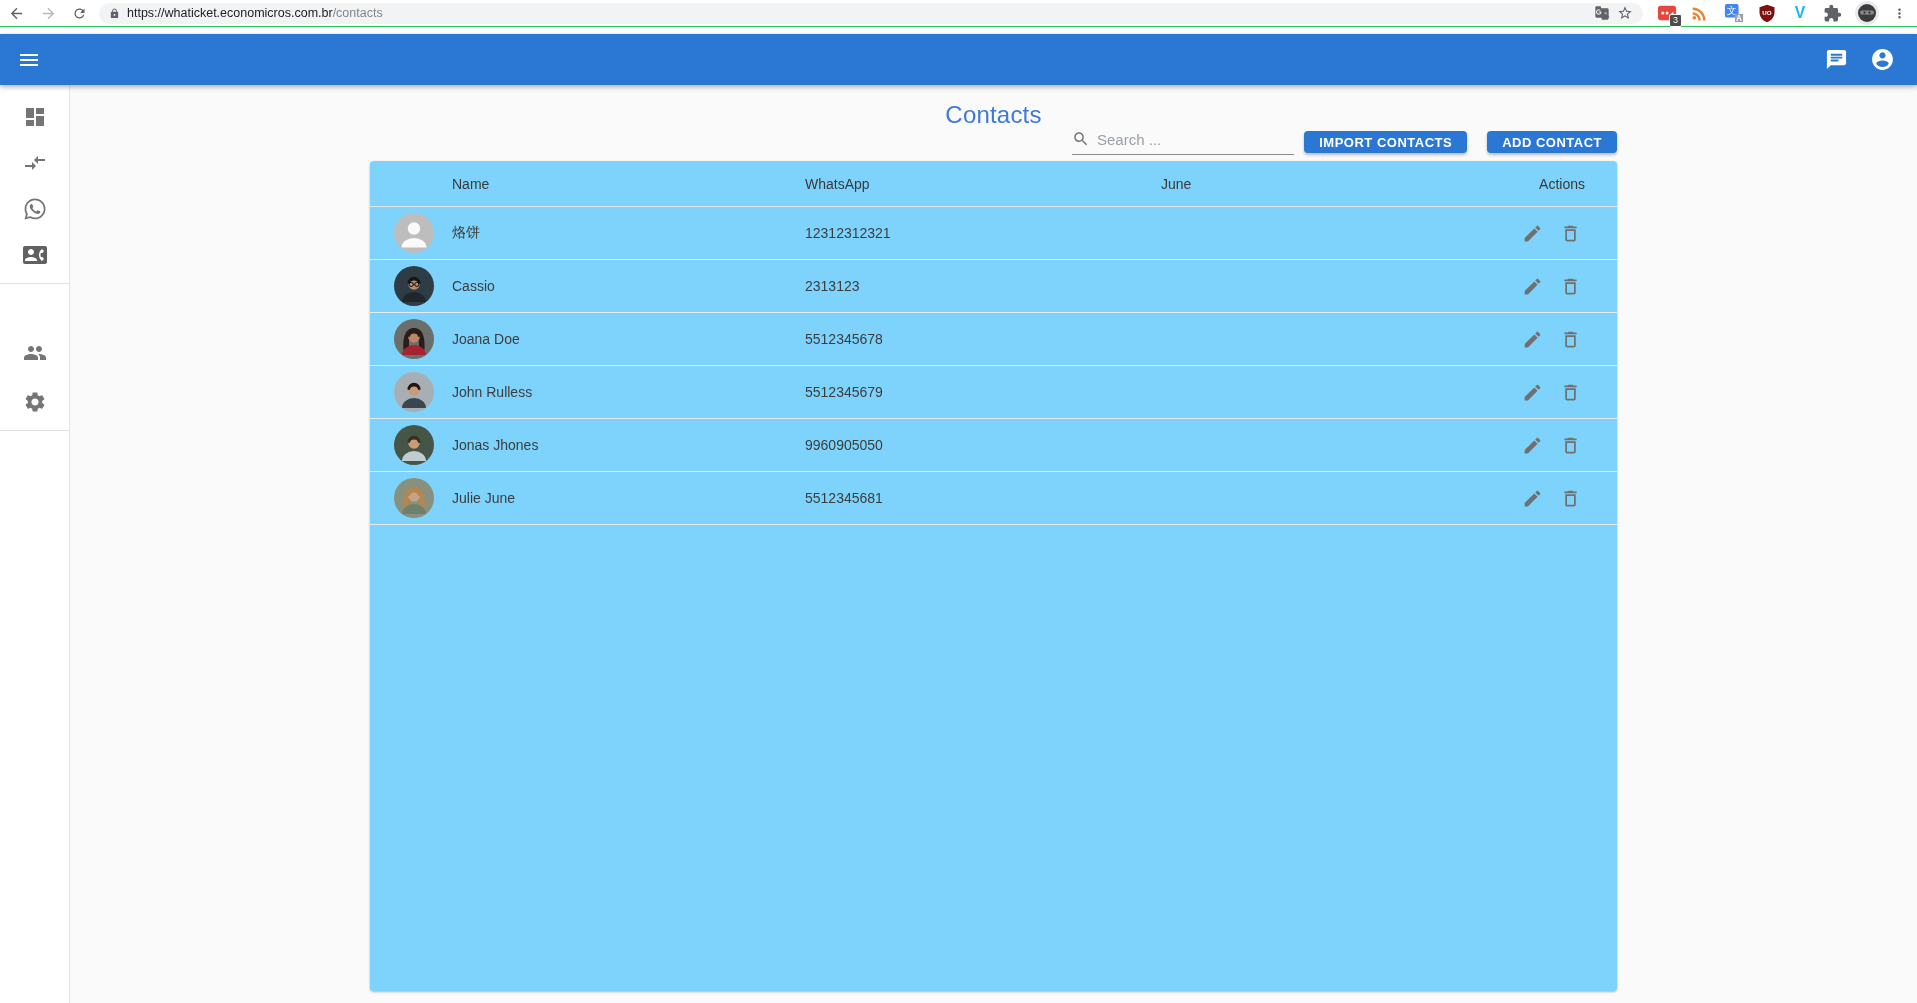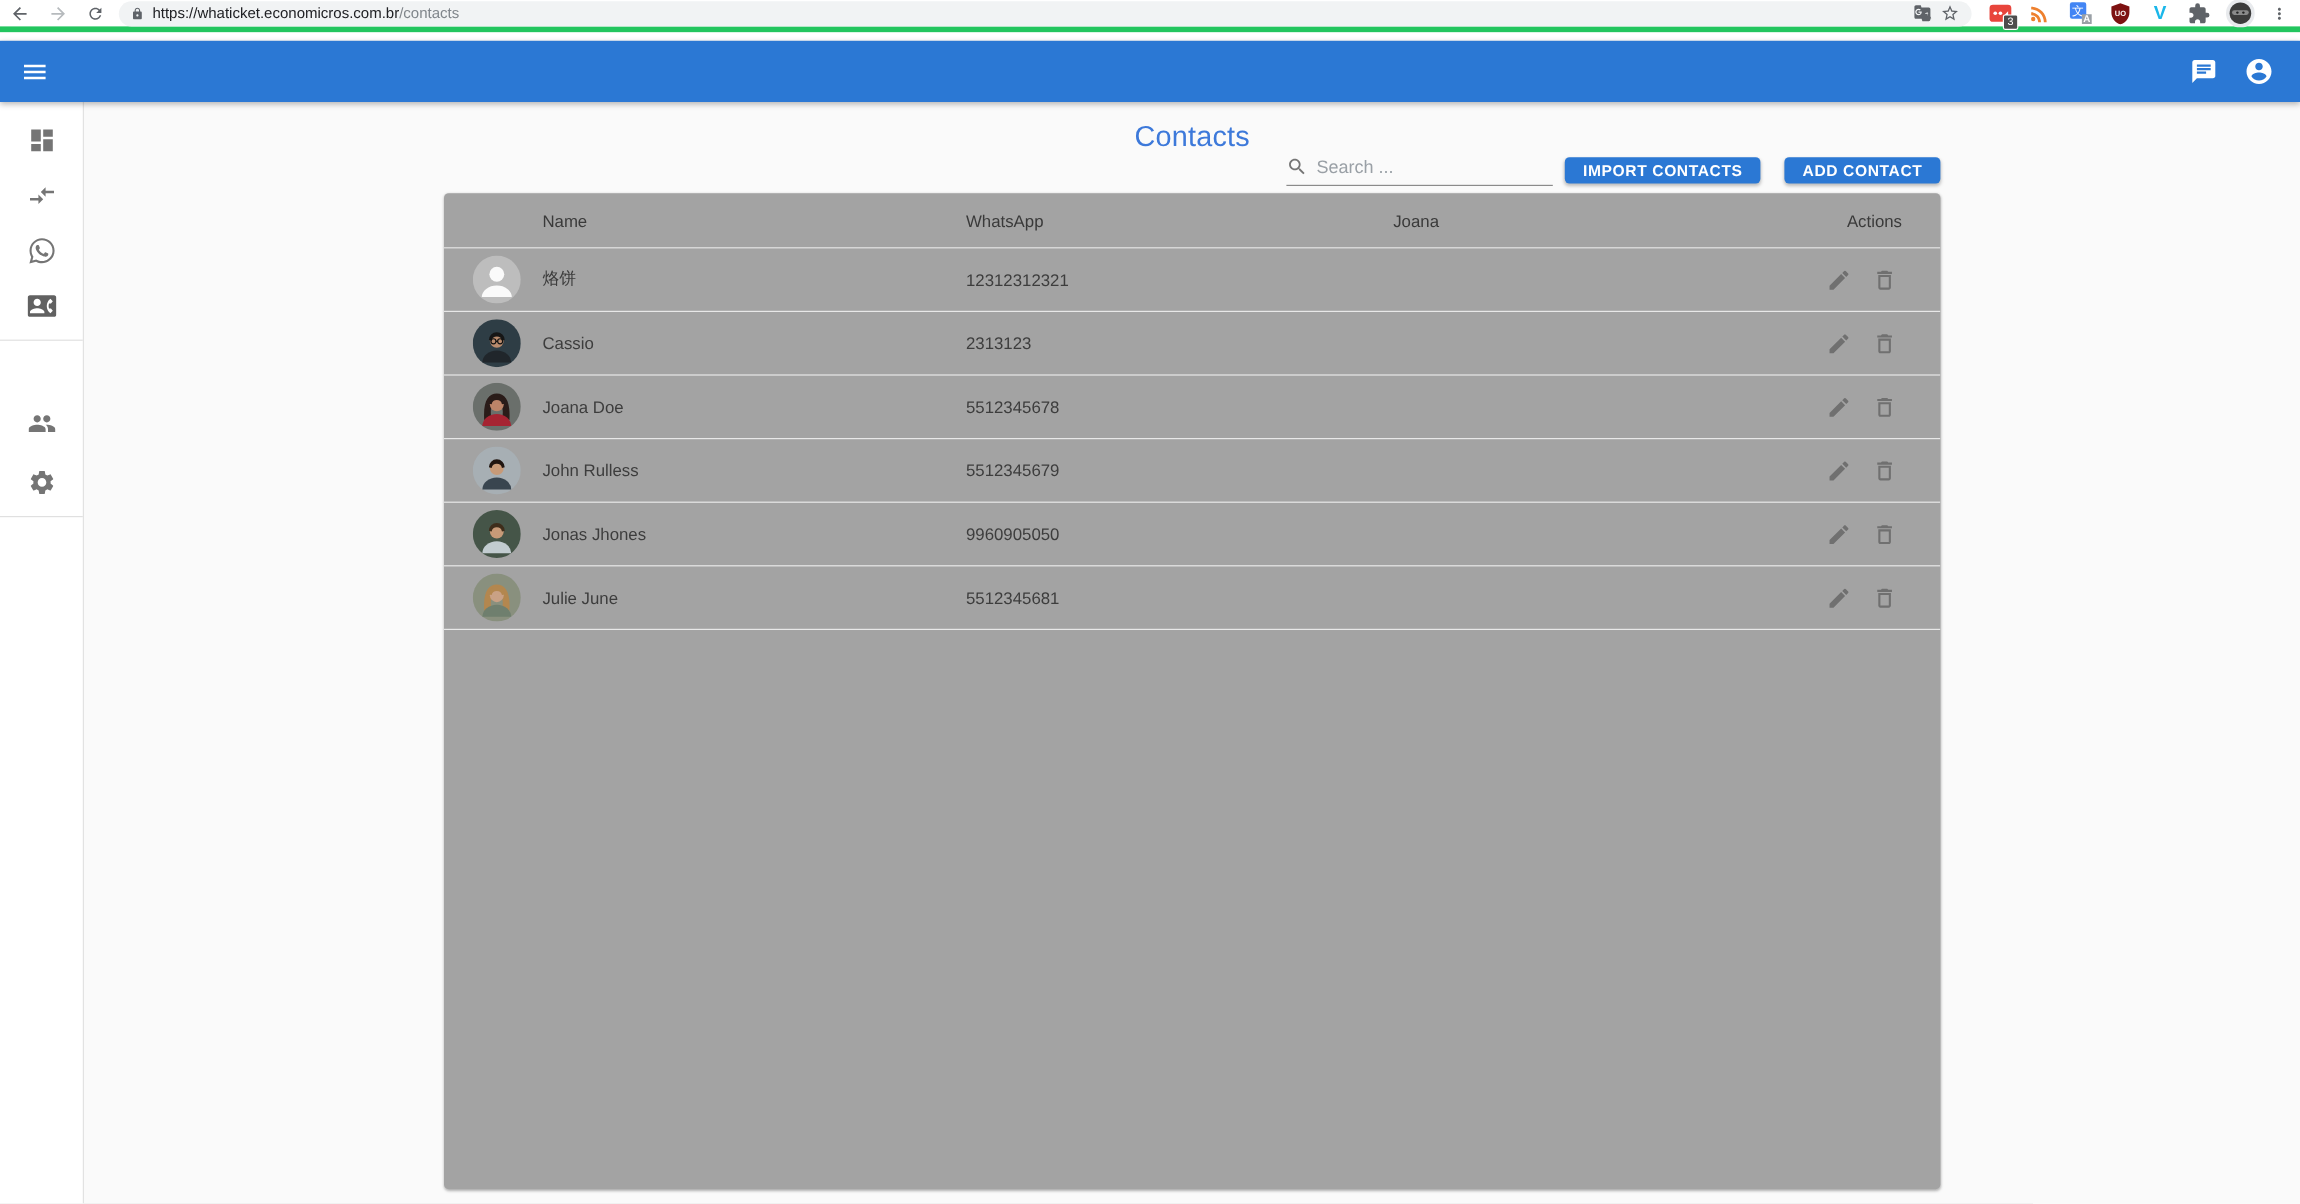--- a/index.html
+++ b/index.html
@@ -1,20 +1,20 @@
 <!DOCTYPE html>
 <html style="--primary: #2b78d4; --title: #3d79da; --icon_gray: #757575; --rss: #ee802e; --ublock: #7d1111; --vimeo: #1ab7ea; --ext_red: #e8453c; --translate_blue: #4285f4;"><head>
 <meta charset="utf-8">
 <style>
   * { margin:0; padding:0; box-sizing:border-box; }
   html,body { width:1917px; height:1003px; overflow:hidden; background:#fafafa;
               font-family:"Liberation Sans", sans-serif; }
 
   
-  .browser-bar { height:27px; background:#fff; border-bottom:5px solid #22c55e;
+  .browser-bar { height:27px; background:#fff; border-bottom:1px solid #22c55e;
                  display:flex; align-items:center; padding:0 10px 0 8px; }
   .nav-group { display:flex; align-items:center; gap:15px; margin-right:12px; }
   .nav-btn { border:none; background:none; padding:0; display:flex; align-items:center; cursor:pointer; }
   .omnibox { flex:1; height:21px; background:#f1f3f4; border-radius:11px;
              display:flex; align-items:center; padding:0 10px; gap:7px; min-width:0; }
   .url { font-size:12.5px; color:#202124; white-space:nowrap; }
   .url-path { color:#80868b; }
   .flex-spacer { flex:1; }
   .ext-group { display:flex; align-items:center; gap:13px; margin-left:14px; }
   .ext-btn { border:none; background:none; padding:0; position:relative; display:flex; align-items:center; cursor:pointer; }
@@ -47,21 +47,21 @@
                 border-bottom:1px solid #8b8b8b; padding-bottom:5px; margin-right:10px; }
   .search-box input { border:none; outline:none; background:transparent; font-size:15px; color:#ef4444;
                       width:100%; font-family:inherit; }
   .search-box input::placeholder { color:#9aa0a6; }
   .btn { height:22px; padding:0 15px; border:none; border-radius:4px; background:var(--primary,#2b78d4);
          color:#fff; font-weight:700; font-size:13px; letter-spacing:.5px; cursor:pointer;
          box-shadow:0 2px 3px rgba(0,0,0,.25); font-family:inherit; }
   .btn + .btn { margin-left:20px; }
 
   
-  .card { margin-top:18px; height:830px; background:#a3a3a3; border-radius:4px; overflow:hidden;
+  .card { margin-top:18px; height:830px; background:#7dd3fc; border-radius:4px; overflow:hidden;
           box-shadow:0 1px 3px rgba(0,0,0,.13), 0 1px 2px rgba(0,0,0,.18); }
   .thead { display:flex; align-items:center; height:46px; border-bottom:1px solid #e3e3e3;
            color:#3a3a3a; font-size:14px; font-weight:500; }
   .trow { display:flex; align-items:center; height:53px; border-bottom:1px solid #e8e8e8;
           font-size:14px; color:#3d3d3d; }
   .c1 { flex:0 0 82px; padding-left:24px; display:flex; align-items:center; }
   .c2 { flex:0 0 353px; }
   .c3 { flex:0 0 350px; }
   .c4 { flex:0 0 300px; padding-left:6px; }
   .c5 { flex:1; display:flex; align-items:center; justify-content:flex-end; padding-right:32px; gap:8px; }
@@ -240,21 +240,21 @@
           <button class="btn">IMPORT CONTACTS</button>
           <button class="btn">ADD CONTACT</button>
         </div>
       </div>
 
       <div class="card">
         <div class="thead">
           <div class="c1"></div>
           <div class="c2">Name</div>
           <div class="c3">WhatsApp</div>
-          <div class="c4">Joana</div>
+          <div class="c4">June</div>
           <div class="c5 hdr">Actions</div>
         </div>
         <div>
   <div class="trow">
     <div class="c1">
                 <svg width="40" height="40" viewBox="0 0 40 40">
                   <circle cx="20" cy="20" r="20" fill="#bdbdbd"></circle>
                   <circle cx="20" cy="15.5" r="6.2" fill="#fafafa"></circle>
                   <path d="M7.5 34.5a12.5 9.5 0 0 1 25 0z" fill="#fafafa"></path>
                 </svg>

